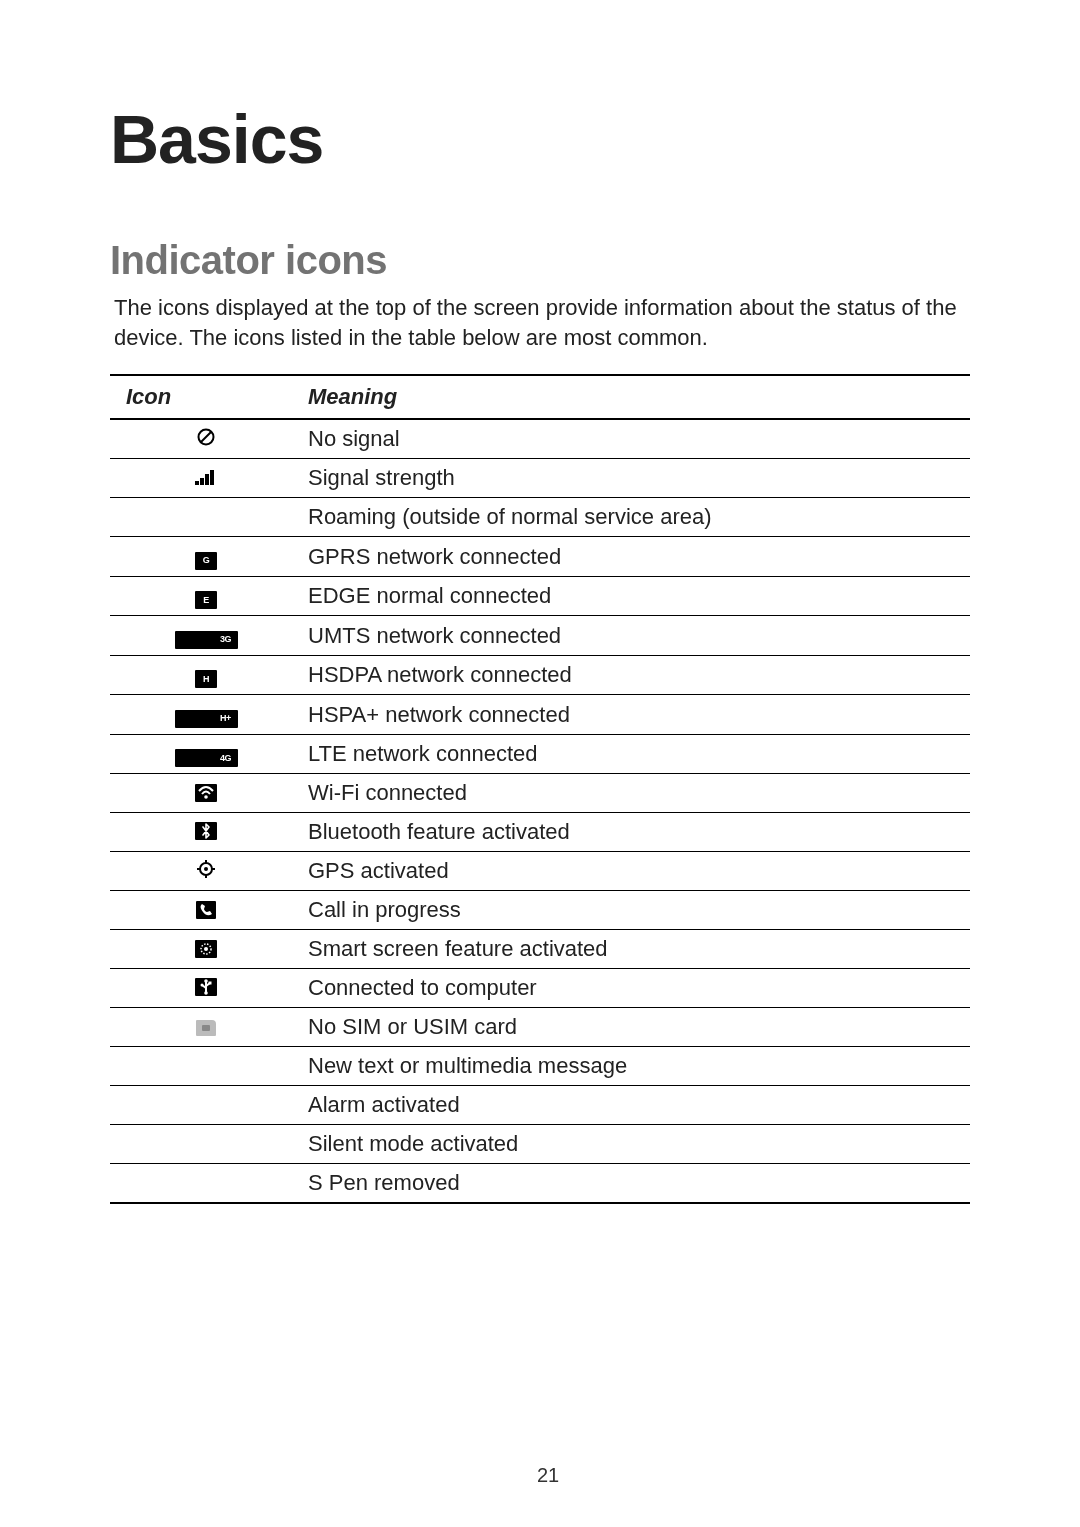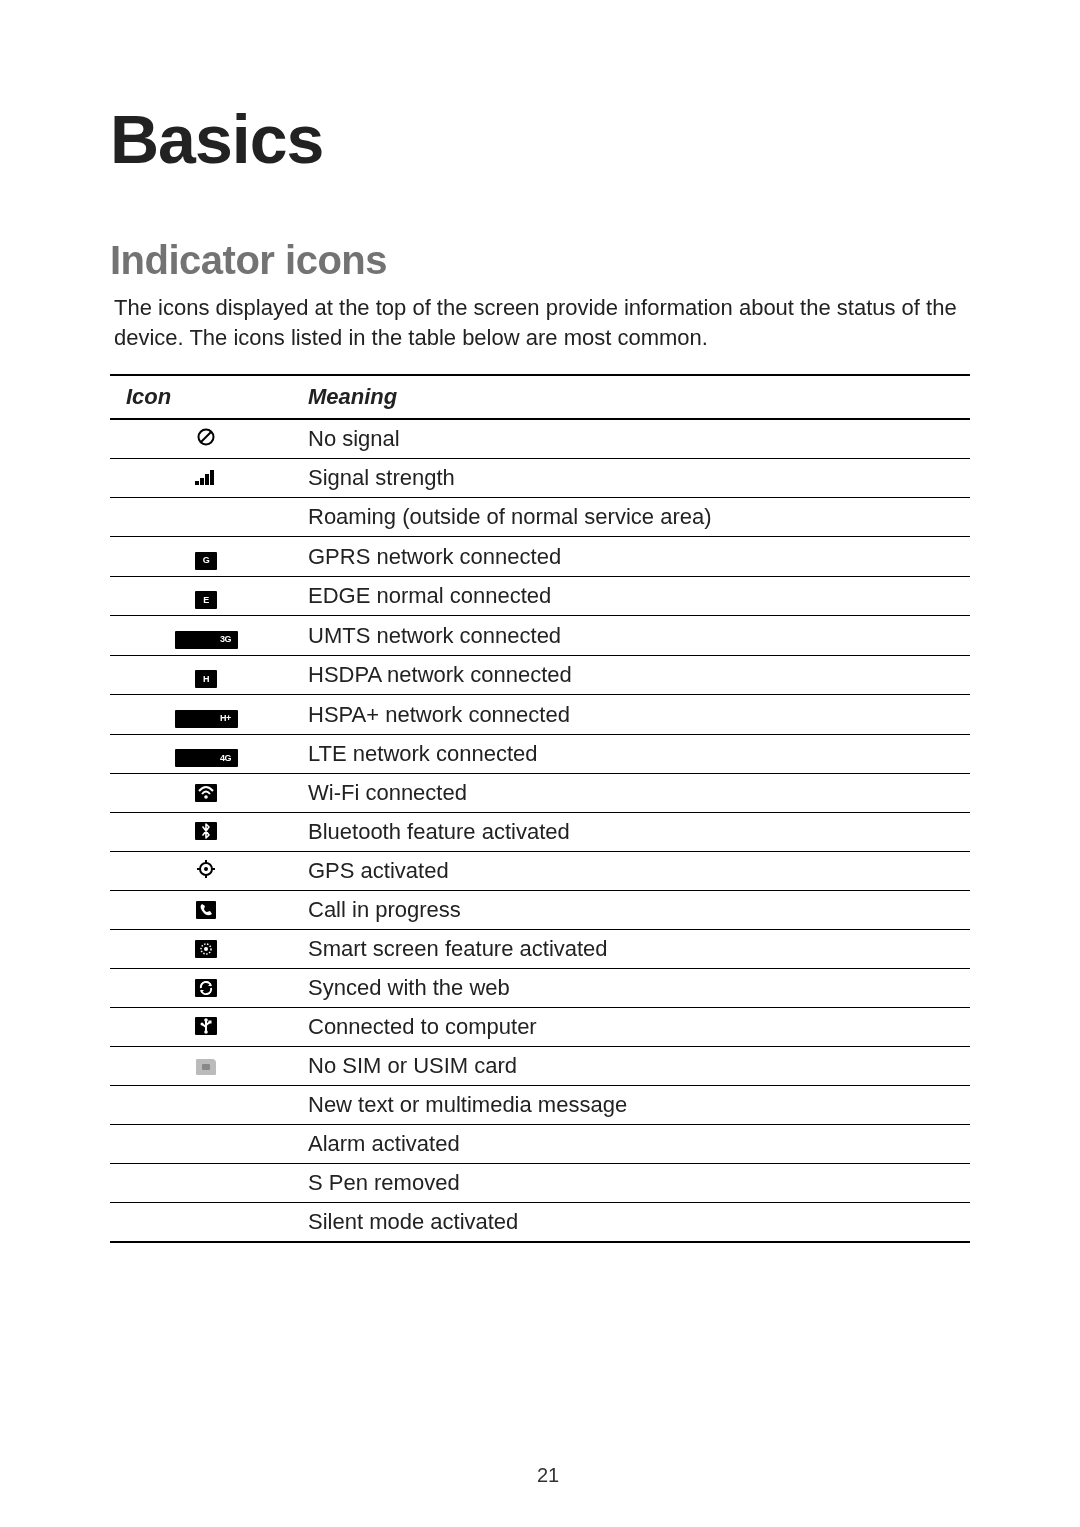--- a/index.html
+++ b/index.html
@@ -247,33 +247,20 @@
                 <circle cx="8" cy="7" r="5" fill="none" stroke="#fff" stroke-width="1.5" stroke-dasharray="1.5 1.5"></circle>
                 <circle cx="8" cy="7" r="2" fill="#fff"></circle>
               </svg>
           </span>
         </td>
         <td>Smart screen feature activated</td>
       </tr>
       <tr>
         <td class="icon-cell">
           <span class="ic">
-            <svg width="16" height="14" viewBox="0 0 16 14">
-                <path d="M3 7 A5 5 0 0 1 13 5" fill="none" stroke="#fff" stroke-width="2"></path>
-                <path d="M13 7 A5 5 0 0 1 3 9" fill="none" stroke="#fff" stroke-width="2"></path>
-                <path d="M13 2 L13 5 L10 5 Z" fill="#fff"></path>
-                <path d="M3 12 L3 9 L6 9 Z" fill="#fff"></path>
-              </svg>
-          </span>
-        </td>
-        <td>Synced with the web</td>
-      </tr>
-      <tr>
-        <td class="icon-cell">
-          <span class="ic">
             <svg width="12" height="16" viewBox="0 0 12 16">
                 <line x1="6" y1="2" x2="6" y2="14" stroke="#fff" stroke-width="2"></line>
                 <circle cx="6" cy="2" r="1.8" fill="#fff"></circle>
                 <circle cx="6" cy="14" r="1.8" fill="#fff"></circle>
                 <path d="M6 9 L2 6" stroke="#fff" stroke-width="2"></path>
                 <path d="M6 7 L10 4" stroke="#fff" stroke-width="2"></path>
                 <rect x="8.5" y="2.5" width="3" height="3" fill="#fff"></rect>
                 <circle cx="2" cy="6" r="1.5" fill="#fff"></circle>
               </svg>
           </span>
@@ -299,25 +286,25 @@
       <tr>
         <td class="icon-cell">
           <span></span>
         </td>
         <td>Alarm activated</td>
       </tr>
       <tr>
         <td class="icon-cell">
           <span></span>
         </td>
+        <td>Silent mode activated</td>
+      </tr>
+      <tr>
+        <td class="icon-cell">
+          <span></span>
+        </td>
         <td>S Pen removed</td>
-      </tr>
-      <tr>
-        <td class="icon-cell">
-          <span></span>
-        </td>
-        <td>Silent mode activated</td>
       </tr>
     </tbody>
   </table>
 
   <div class="pagenum">21</div>
 </div>
 
 </body></html>

